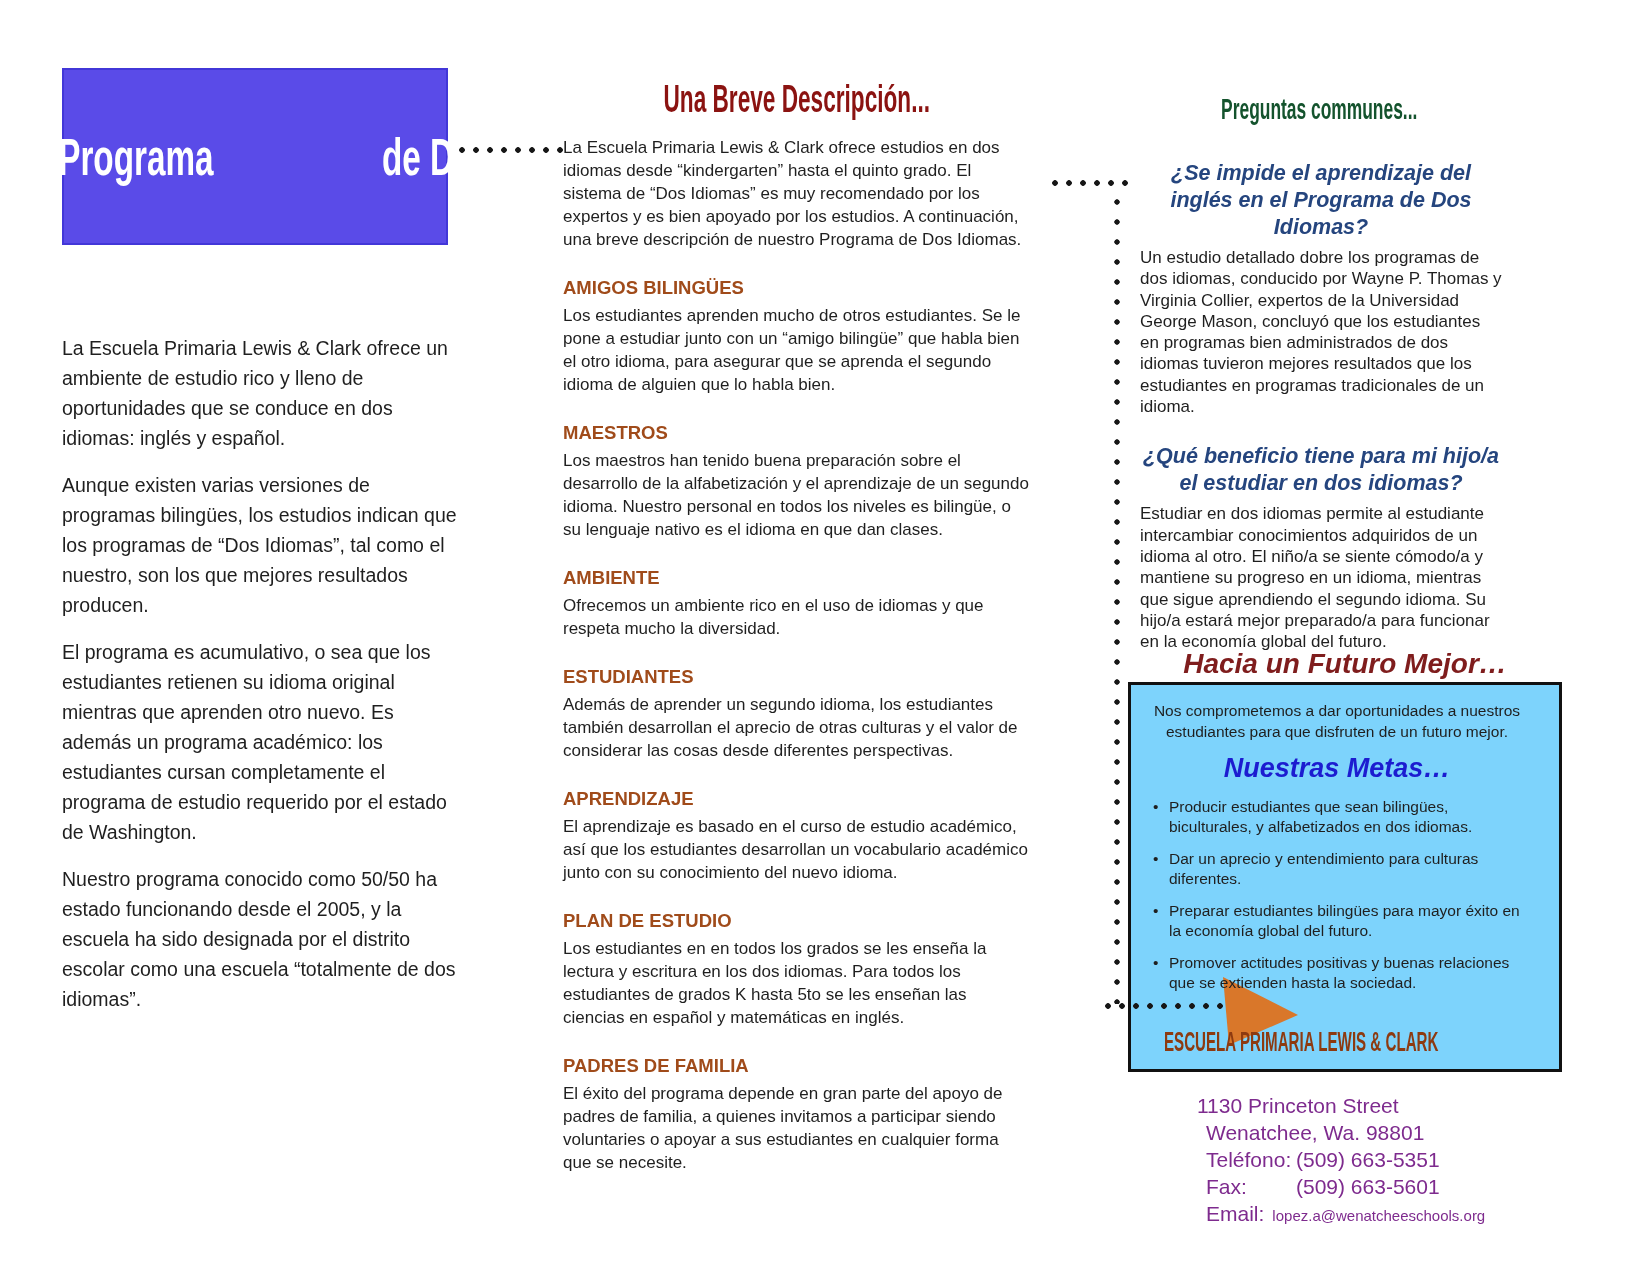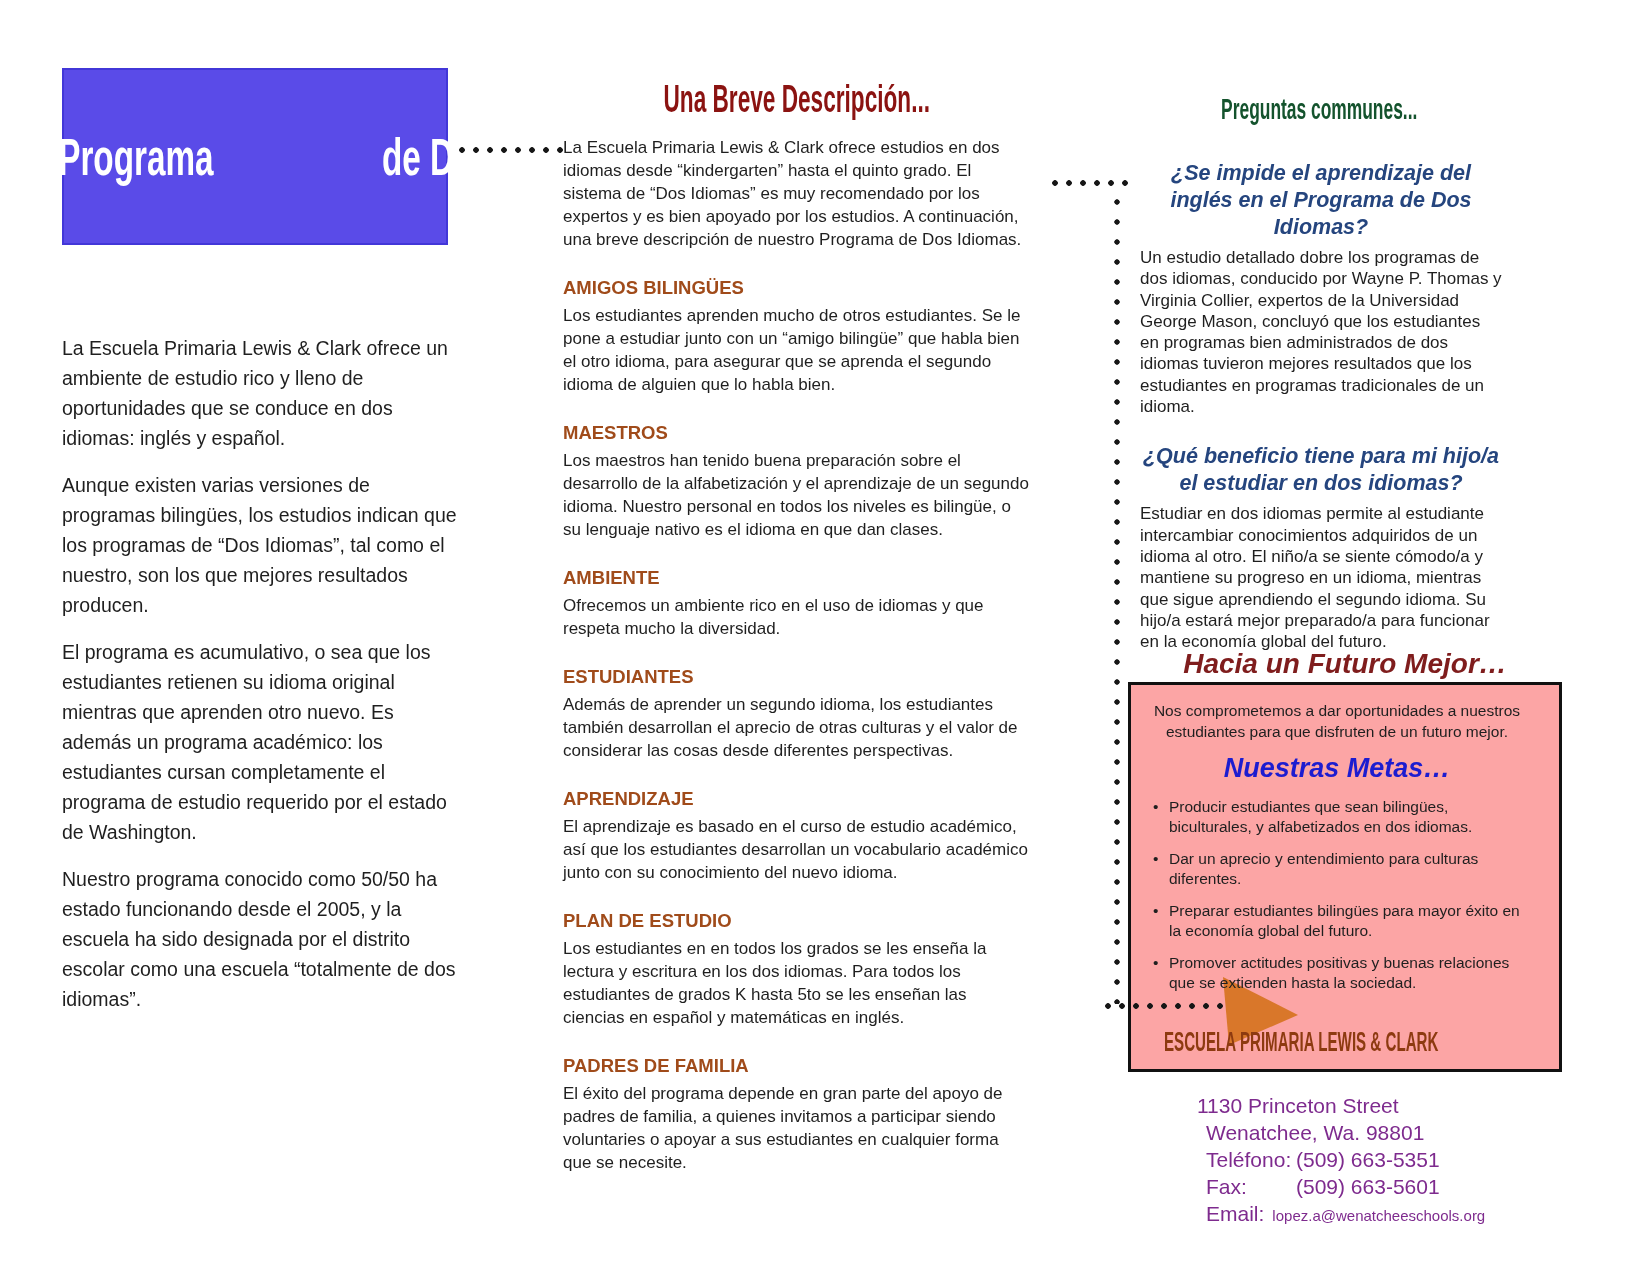--- a/index.html
+++ b/index.html
@@ -38,21 +38,21 @@
   .right-heading{position:absolute;left:1088px;top:88px;width:400px;text-align:right;color:#14532d;
                  font-size:30px;line-height:42px;}
   .qa-col{position:absolute;left:1140px;top:160px;width:362px;}
   .question{text-align:center;color:#25457e;font-weight:bold;font-style:italic;
             font-size:21.5px;line-height:27px;margin-top:26px;}
   .question:first-child{margin-top:0;}
   .answer{margin:6px 0 0 0;font-size:17px;line-height:21.3px;}
   .future{position:absolute;left:1128px;top:648px;width:434px;text-align:center;color:#7f1d1d;
           font-weight:bold;font-style:italic;font-size:28px;line-height:32px;}
   .goals-box{position:absolute;left:1128px;top:682px;width:434px;height:390px;border:3px solid #111111;
-             box-sizing:border-box;padding:16px 32px 0 16px;background:#fca5a5;}
+             box-sizing:border-box;padding:16px 32px 0 16px;background:#7dd3fc;}
   .goals-intro{margin:0;text-align:center;font-size:15.5px;line-height:20.5px;}
   .goals-heading{text-align:center;color:#1c1cd0;font-weight:bold;font-style:italic;
                  font-size:27px;line-height:32px;margin-top:10px;}
   .goal{display:flex;margin-top:13px;font-size:15.5px;line-height:19.5px;padding-left:6px;position:relative;z-index:2;}
   .goal .bullet{flex:none;width:16px;}
   .triangle-wrap{position:absolute;left:1220px;top:975px;width:82px;height:72px;z-index:1;}
   .school-name{position:absolute;left:1164px;top:1026px;color:#8d3a10;font-size:27px;line-height:32px;z-index:3;}
   .contact{position:absolute;left:1197px;top:1092px;color:#7e2b8e;font-size:21px;line-height:27px;}
   .contact .ind{padding-left:9px;}
   .c-label{display:inline-block;min-width:90px;}

